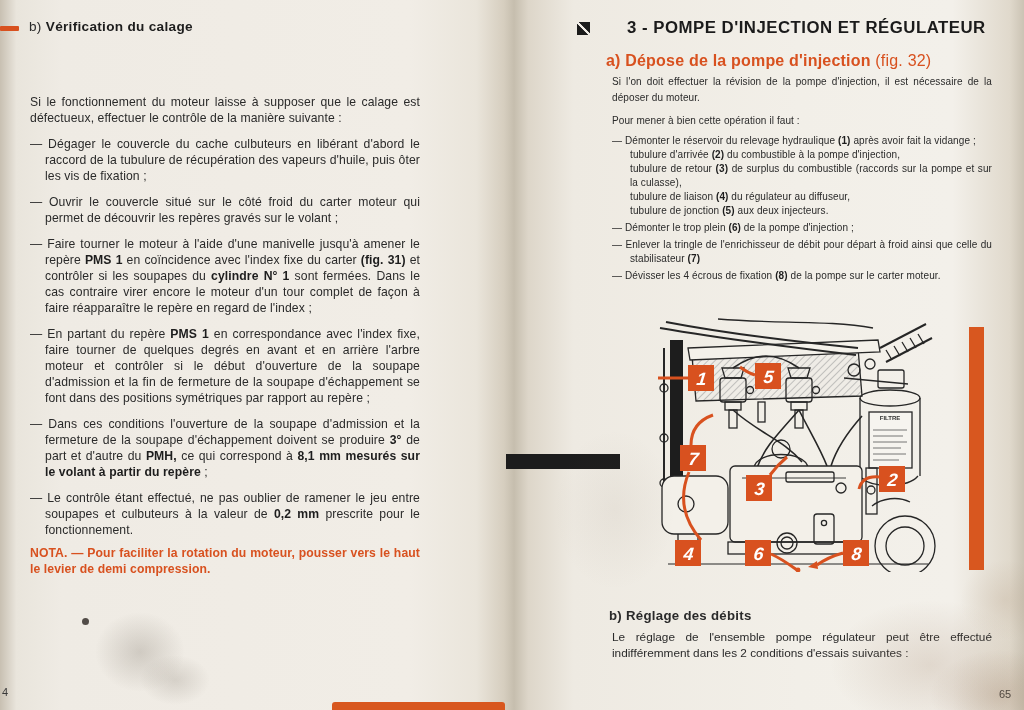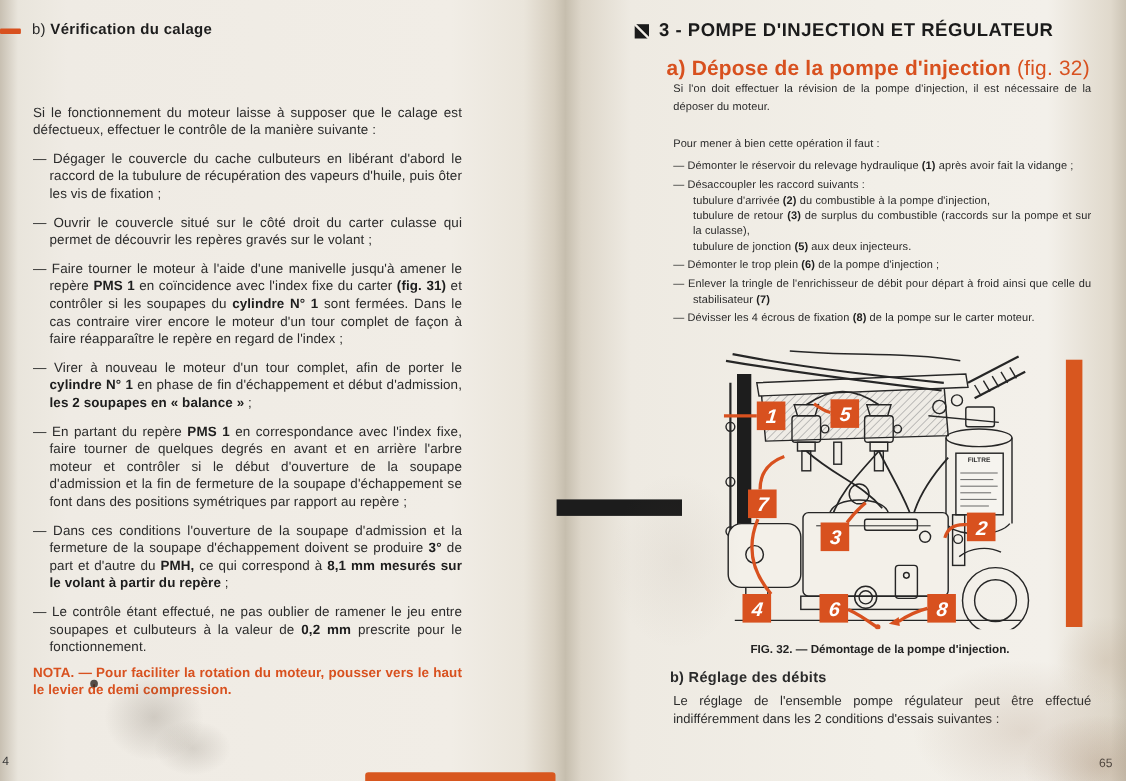--- a/index.html
+++ b/index.html
@@ -21,28 +21,28 @@
   .lp-heading{top:19px;left:29px;font-size:13.6px;letter-spacing:.3px;}
   .lp-dash{top:26px;left:0;width:19px;height:5px;background:#d8511f;border-radius:1px;}
   .lp-body{top:46px;left:30px;width:390px;font-size:12.2px;line-height:16px;
            text-align:justify;letter-spacing:.1px;margin-top:48px;}
   .lp-body .b{margin-top:10px;padding-left:15px;text-indent:-15px;}
   .nota{margin-top:7px;font-weight:bold;color:#d8511f;}
   .pagenum{font-size:11px;color:#3a3a3a;}
 
   
   .rp-title{top:18px;left:577px;display:flex;align-items:center;
-            font-size:16.8px;font-weight:bold;letter-spacing:.5px;color:#1b1b1b;}
+            font-size:16.8px;font-weight:bold;letter-spacing:.5px;color:#1b1b1b;gap:28px;}
   .sq-icon{display:inline-block;width:13px;height:13px;margin-right:9px;flex:0 0 auto;
            background:linear-gradient(45deg,#1b1b1b 42%,#f1ede6 46%,#f1ede6 54%,#1b1b1b 58%);}
-  .rp-a{top:52px;left:606px;font-size:19px;letter-spacing:.2px;}
+  .rp-a{top:52px;left:606px;font-size:16px;letter-spacing:.2px;}
   .rp-a .h{font-weight:bold;}
   .rp-body{top:74px;left:612px;width:380px;font-size:10px;line-height:16px;
            text-align:justify;letter-spacing:.1px;}
-  .rp-body .p2{margin-top:18px;}
+  .rp-body .p2{margin-top:7px;}
   .rp-list{margin-top:5px;line-height:14px;}
   .rp-list .rb{margin-top:3px;padding-left:18px;text-indent:-18px;}
   .rp-list .rs{padding-left:18px;}
   .fig-caption{top:585px;left:650px;width:300px;text-align:center;
                font-size:10.6px;font-weight:bold;color:#222;}
   .rp-b{top:608px;left:609px;font-size:13.2px;font-weight:bold;letter-spacing:.3px;text-align:center;}
   .rp-p3{top:629px;left:612px;width:380px;font-size:11.8px;line-height:16px;text-align:justify;}
 
   
   .gutter-bar{top:454px;left:506px;width:114px;height:15px;background:#1c1c1c;}
@@ -72,23 +72,22 @@
 <body>
 
 <div id="spread">
 
   <div class="abs lp-dash"></div>
   <div class="abs lp-heading">b) <b>Vérification du calage</b></div>
 
   <div class="abs lp-body">
     <div>Si le fonctionnement du moteur laisse à supposer que le calage est défectueux, effectuer le contrôle de la manière suivante :</div>
     <div class="b">— Dégager le couvercle du cache culbuteurs en libérant d'abord le raccord de la tubulure de récupération des vapeurs d'huile, puis ôter les vis de fixation ;</div>
-    <div class="b">— Ouvrir le couvercle situé sur le côté droit du carter culasse qui permet de découvrir les repères gravés sur le volant ;</div>
+    <div class="b">— Ouvrir le couvercle situé sur le côté froid du carter moteur qui permet de découvrir les repères gravés sur le volant ;</div>
     <div class="b">— Faire tourner le moteur à l'aide d'une manivelle jusqu'à amener le repère <b>PMS 1</b> en coïncidence avec l'index fixe du carter <b>(fig. 31)</b> et contrôler si les soupapes du <b>cylindre N° 1</b> sont fermées. Dans le cas contraire virer encore le moteur d'un tour complet de façon à faire réapparaître le repère en regard de l'index ;</div>
-    <div class="b">— Virer à nouveau le moteur d'un tour complet, afin de porter le <b>cylindre N° 1</b> en phase de fin d'échappement et début d'admission, <b>les 2 soupapes en « balance »</b> ;</div>
     <div class="b">— En partant du repère <b>PMS 1</b> en correspondance avec l'index fixe, faire tourner de quelques degrés en avant et en arrière l'arbre moteur et contrôler si le début d'ouverture de la soupape d'admission et la fin de fermeture de la soupape d'échappement se font dans des positions symétriques par rapport au repère ;</div>
     <div class="b">— Dans ces conditions l'ouverture de la soupape d'admission et la fermeture de la soupape d'échappement doivent se produire <b>3°</b> de part et d'autre du <b>PMH,</b> ce qui correspond à <b>8,1 mm mesurés sur le volant à partir du repère</b> ;</div>
     <div class="b">— Le contrôle étant effectué, ne pas oublier de ramener le jeu entre soupapes et culbuteurs à la valeur de <b>0,2 mm</b> prescrite pour le fonctionnement.</div>
     <div class="nota">NOTA. — Pour faciliter la rotation du moteur, pousser vers le haut le levier de demi compression.</div>
   </div>
 
   <div class="abs pagenum" style="top:686px;left:2px;">4</div>
 
   <div class="abs rp-title">
     <span class="sq-icon"></span>
@@ -98,23 +97,23 @@
   <div class="abs rp-a orange">
     <span class="h">a) Dépose de la pompe d'injection</span>
     <span>(fig. 32)</span>
   </div>
 
   <div class="abs rp-body">
     <div>Si l'on doit effectuer la révision de la pompe d'injection, il est nécessaire de la déposer du moteur.</div>
     <div class="p2">Pour mener à bien cette opération il faut :</div>
     <div class="rp-list">
       <div class="rb">— Démonter le réservoir du relevage hydraulique <b>(1)</b> après avoir fait la vidange ;</div>
-      <div class="rb">— Désaccoupler les raccord suivants :</div>
       <div class="rs">tubulure d'arrivée <b>(2)</b> du combustible à la pompe d'injection,</div>
       <div class="rs">tubulure de retour <b>(3)</b> de surplus du combustible (raccords sur la pompe et sur la culasse),</div>
+      <div class="rs">tubulure de liaison <b>(4)</b> du régulateur au diffuseur,</div>
       <div class="rs">tubulure de jonction <b>(5)</b> aux deux injecteurs.</div>
       <div class="rb">— Démonter le trop plein <b>(6)</b> de la pompe d'injection ;</div>
       <div class="rb">— Enlever la tringle de l'enrichisseur de débit pour départ à froid ainsi que celle du stabilisateur <b>(7)</b></div>
       <div class="rb">— Dévisser les 4 écrous de fixation <b>(8)</b> de la pompe sur le carter moteur.</div>
     </div>
   </div>
 
   <svg class="abs" style="top:318px;left:658px;" width="285" height="254" viewBox="0 0 285 254">
     <defs>
       <pattern id="hatch" width="5" height="5" patternTransform="rotate(45)" patternUnits="userSpaceOnUse">
@@ -243,21 +242,20 @@
       </g>
       <g>
         <rect x="185" y="222" width="26" height="26" fill="#d8511f"></rect>
         <text class="fig-num" x="198" y="242" text-anchor="middle" transform="skewX(-6)" transform-origin="198 242">8</text>
       </g>
     </g>
 
     <text x="232" y="102" text-anchor="middle" font-size="6" font-weight="bold" fill="#333">FILTRE</text>
   </svg>
 
-  <div class="abs fig-caption">FIG. 32. — Démontage de la pompe d'injection.</div>
 
   <div class="abs rp-b">b) Réglage des débits</div>
   <div class="abs rp-p3">Le réglage de l'ensemble pompe régulateur peut être effectué indifféremment dans les 2 conditions d'essais suivantes :</div>
 
   <div class="abs pagenum" style="top:688px;left:999px;">65</div>
 
   <div class="abs gutter-bar"></div>
   <div class="abs fig-vbar"></div>
   <div class="abs bottom-bar"></div>
 

